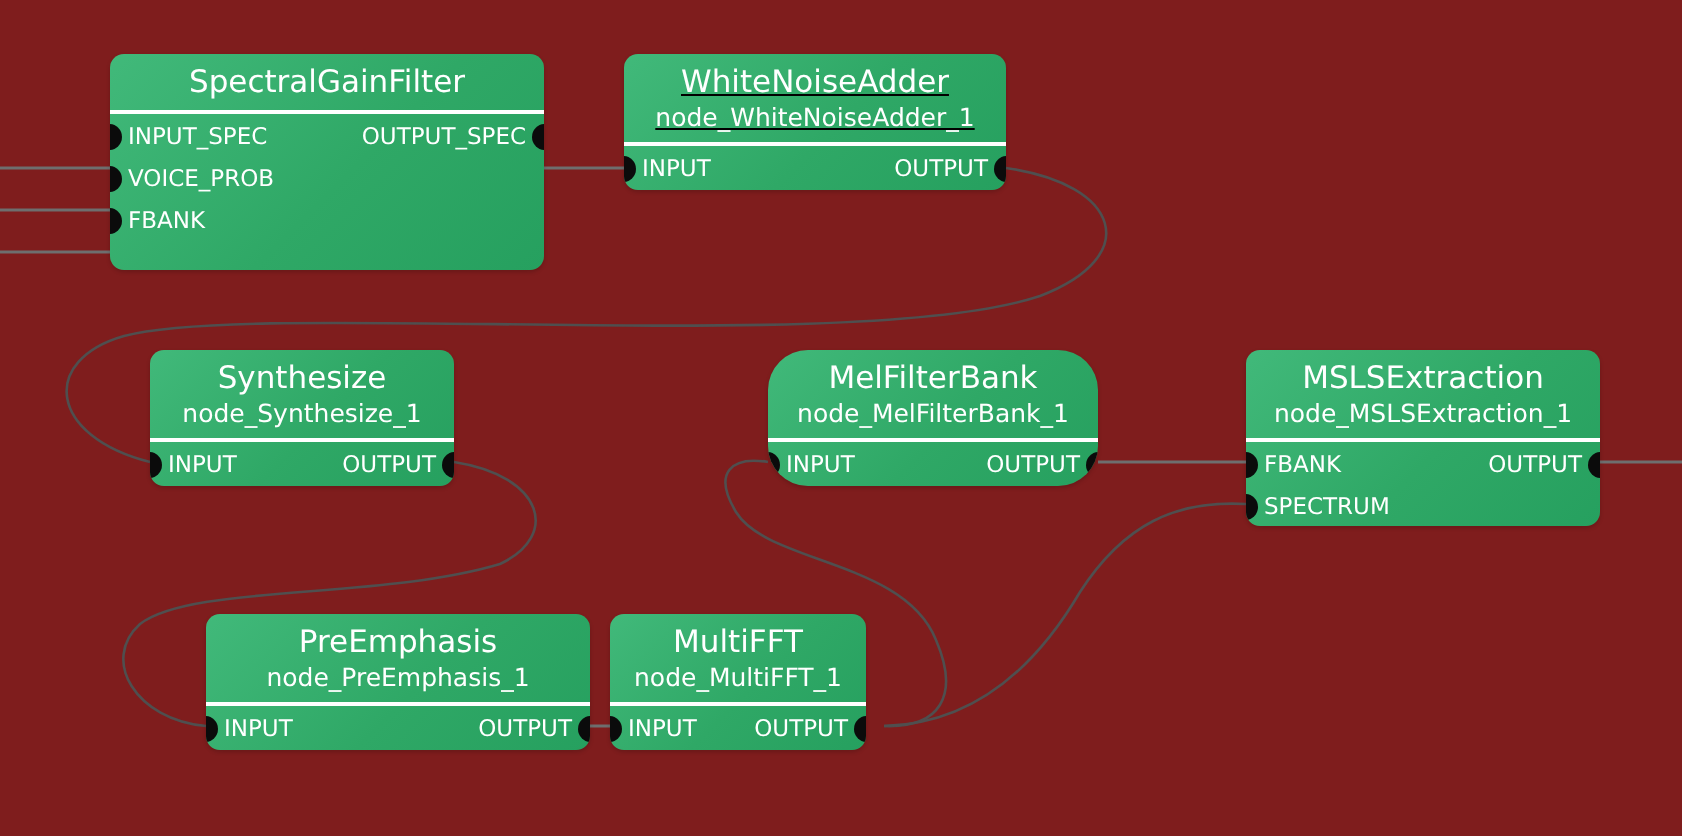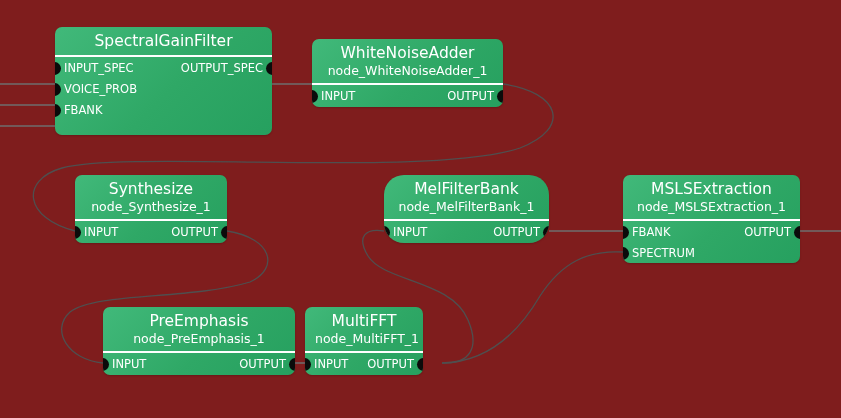--- a/index.html
+++ b/index.html
@@ -119,21 +119,21 @@
           <div class="port-row">
             <span class="port-dot in"></span>
             <span class="port-label in">VOICE_PROB</span>
           </div>
           <div class="port-row">
             <span class="port-dot in"></span>
             <span class="port-label in">FBANK</span>
           </div>
         </div>
       </div>
-      <div class="node" style="left: 312px; top: 39px; width: 191px; height: 68px;">
+      <div class="node" style="left: 312px; top: 27px; width: 191px; height: 68px; text-decoration: underline;">
         <div class="node-header">
           <div class="node-title">WhiteNoiseAdder</div>
           <div class="node-subtitle">node_WhiteNoiseAdder_1</div>
         </div>
         <div class="node-body">
           <div class="port-row">
             <span class="port-dot in"></span>
             <span class="port-label in">INPUT</span>
             <span class="port-dot out"></span>
             <span class="port-label out">OUTPUT</span>
@@ -193,21 +193,21 @@
         </div>
         <div class="node-body">
           <div class="port-row">
             <span class="port-dot in"></span>
             <span class="port-label in">INPUT</span>
             <span class="port-dot out"></span>
             <span class="port-label out">OUTPUT</span>
           </div>
         </div>
       </div>
-      <div class="node" style="left: 305px; top: 307px; width: 118px; height: 68px;">
+      <div class="node" style="left: 305px; top: 307px; width: 128px; height: 68px;">
         <div class="node-header">
           <div class="node-title">MultiFFT</div>
           <div class="node-subtitle">node_MultiFFT_1</div>
         </div>
         <div class="node-body">
           <div class="port-row">
             <span class="port-dot in"></span>
             <span class="port-label in">INPUT</span>
             <span class="port-dot out"></span>
             <span class="port-label out">OUTPUT</span>

